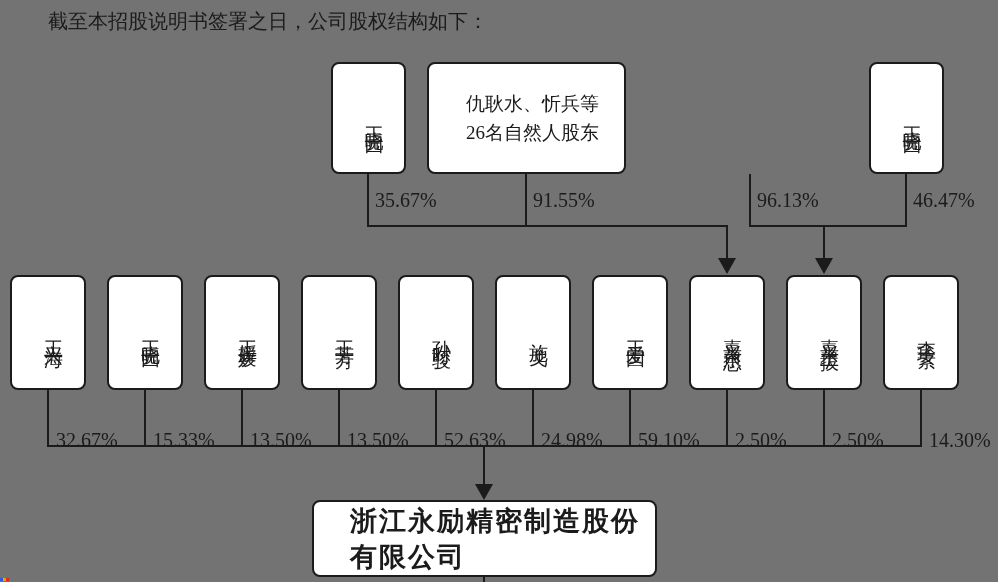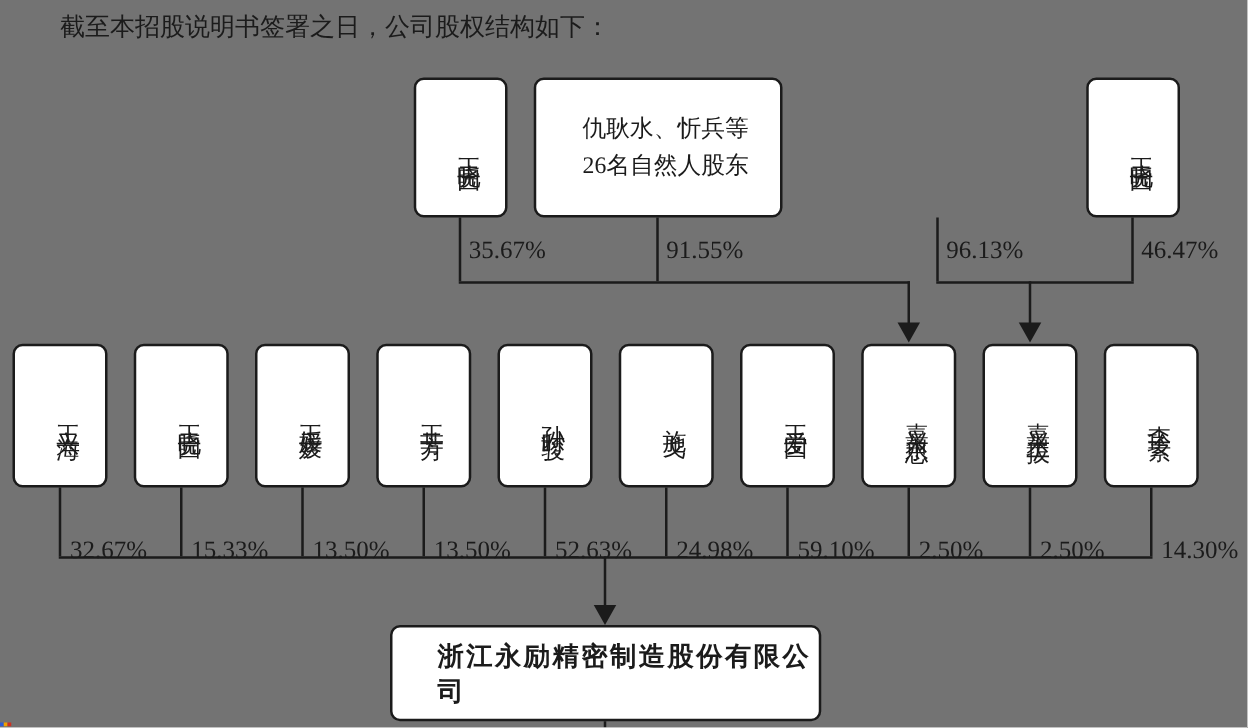--- a/index.html
+++ b/index.html
@@ -14,21 +14,21 @@
   .box {
     position:absolute; box-sizing:border-box; background:#ffffff;
     border:2px solid #1b1b1b; border-radius:8px;
     display:flex; align-items:center; justify-content:center; text-align:left;padding-left:12px;
   }
   .vtext {
     writing-mode:vertical-rl; text-orientation:upright;
     font-size:19px; letter-spacing:5px; line-height:1;
   }
   .two-lines { font-size:19px; line-height:29px; }
-  .company-label { font-size:21px; font-weight:bold; letter-spacing:2px;margin-left:24px; }
+  .company-label { font-size:27px; font-weight:bold; letter-spacing:2px;margin-left:24px; }
   .hline { position:absolute; height:2px; background:#1b1b1b; }
   .vline { position:absolute; width:2px;  background:#1b1b1b; }
   .arrowhead {
     position:absolute; width:0; height:0;
     border-left:9px solid transparent; border-right:9px solid transparent;
     border-top:16px solid #1b1b1b;
   }
   .pct { position:absolute; font-size:20px; white-space:nowrap; top:0; }
   .pct-top { top:189px; }
   .pct-mid { top:429px; }

